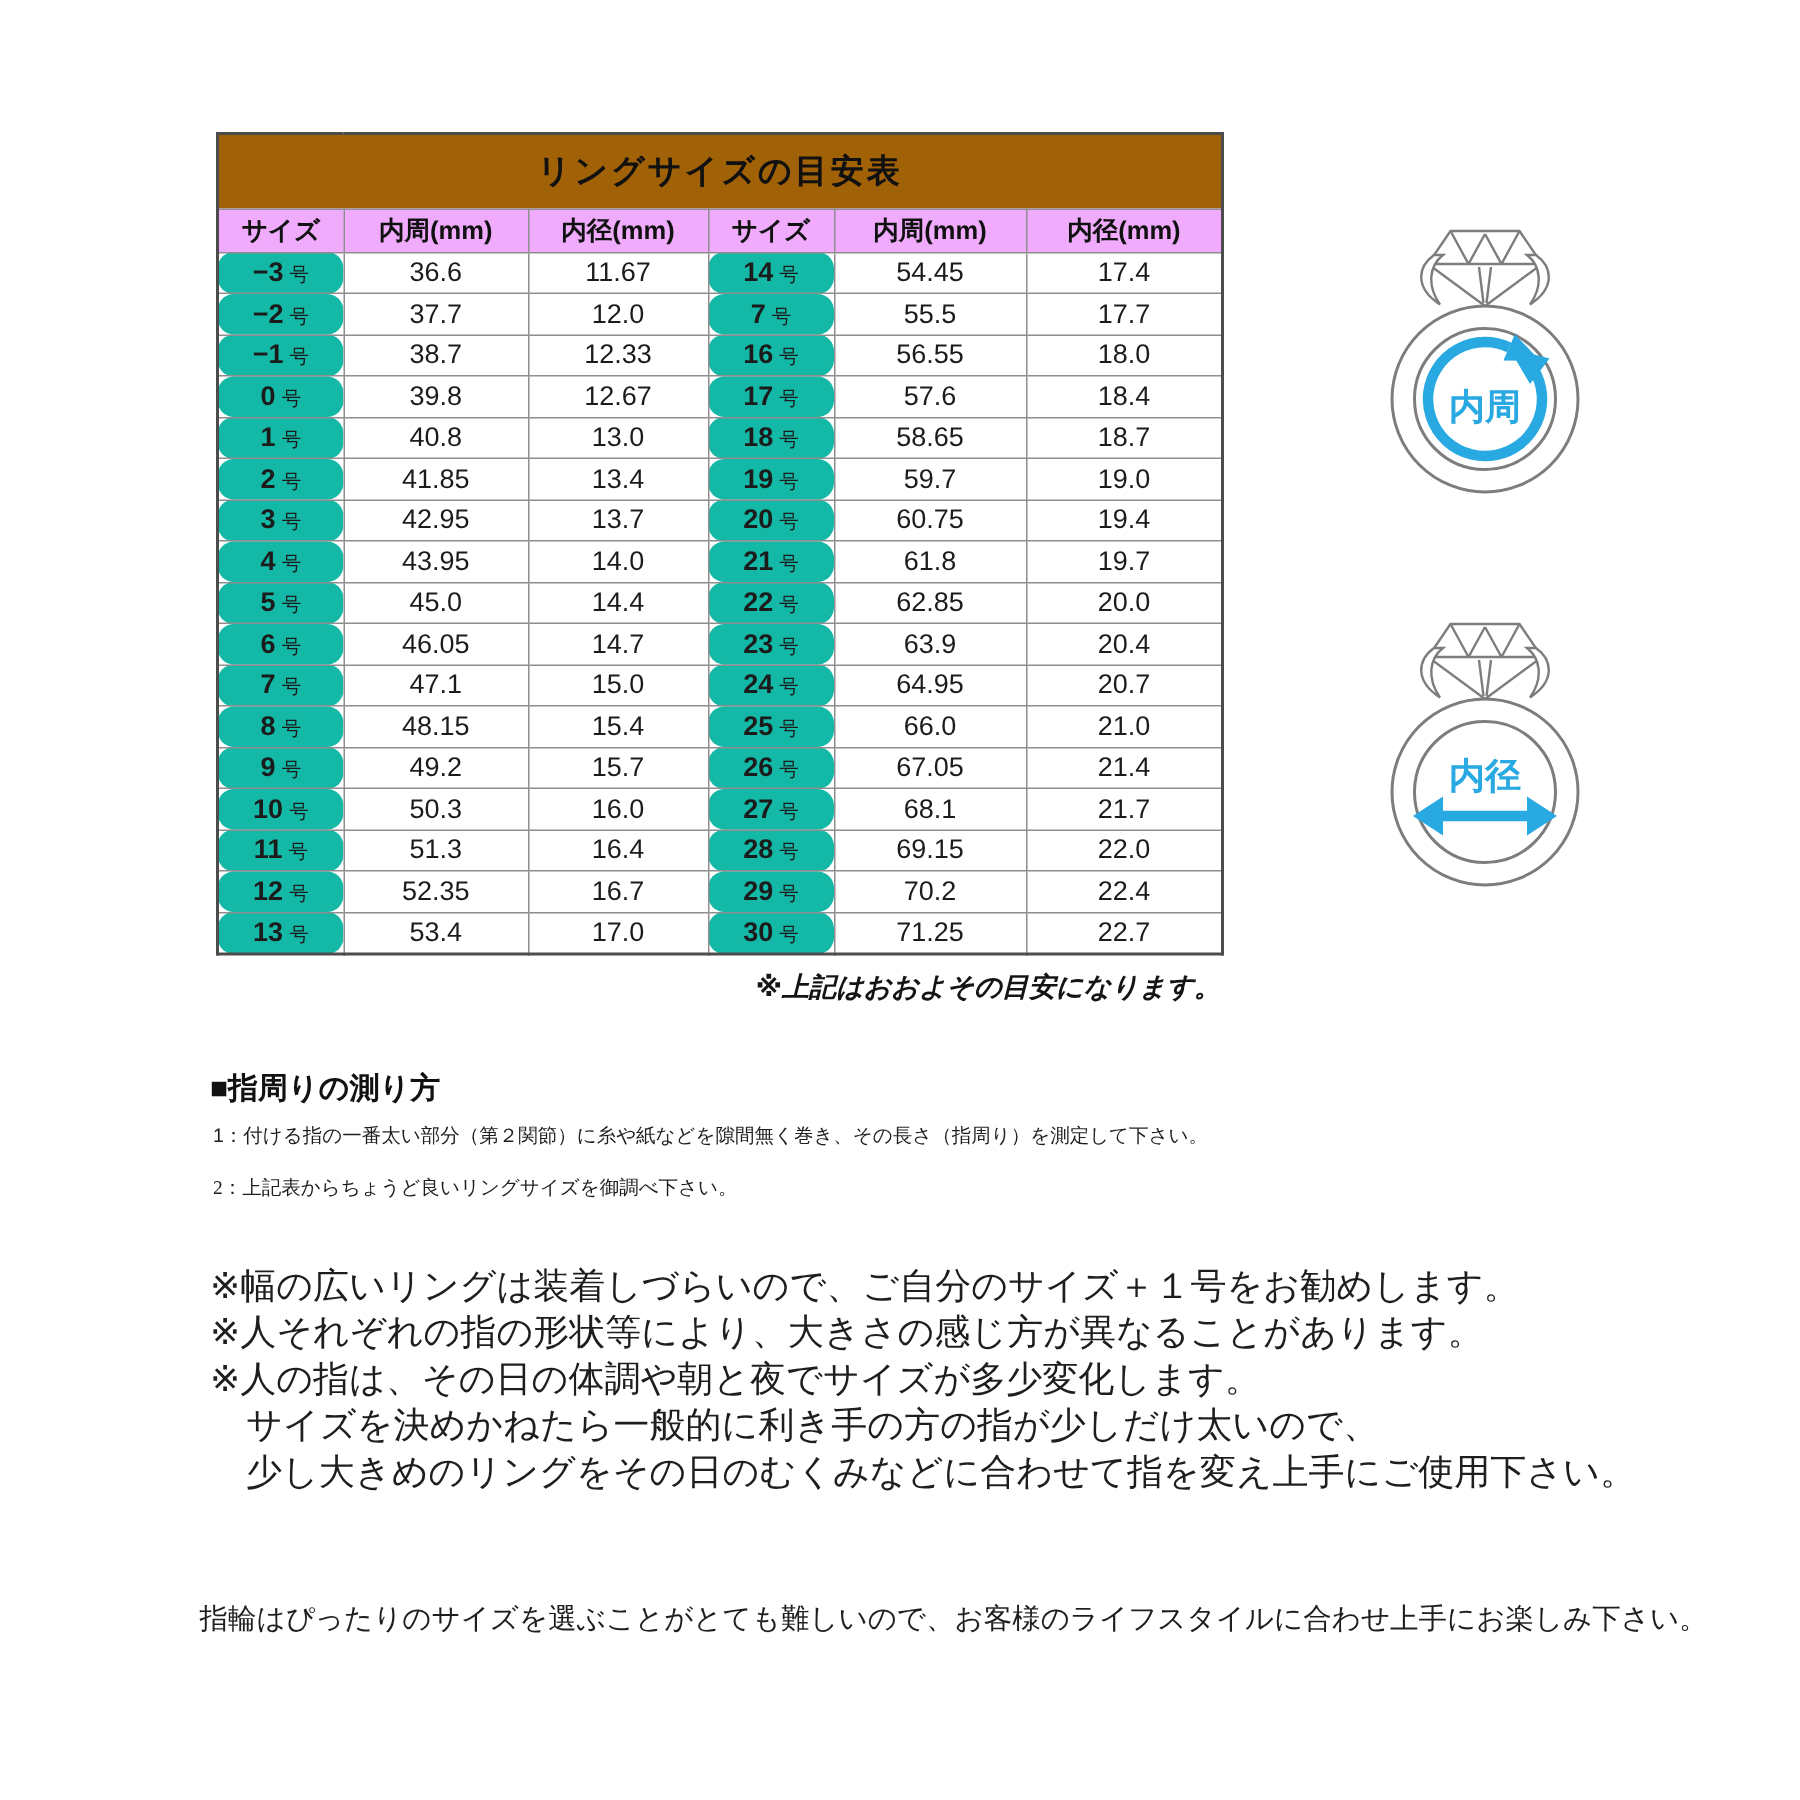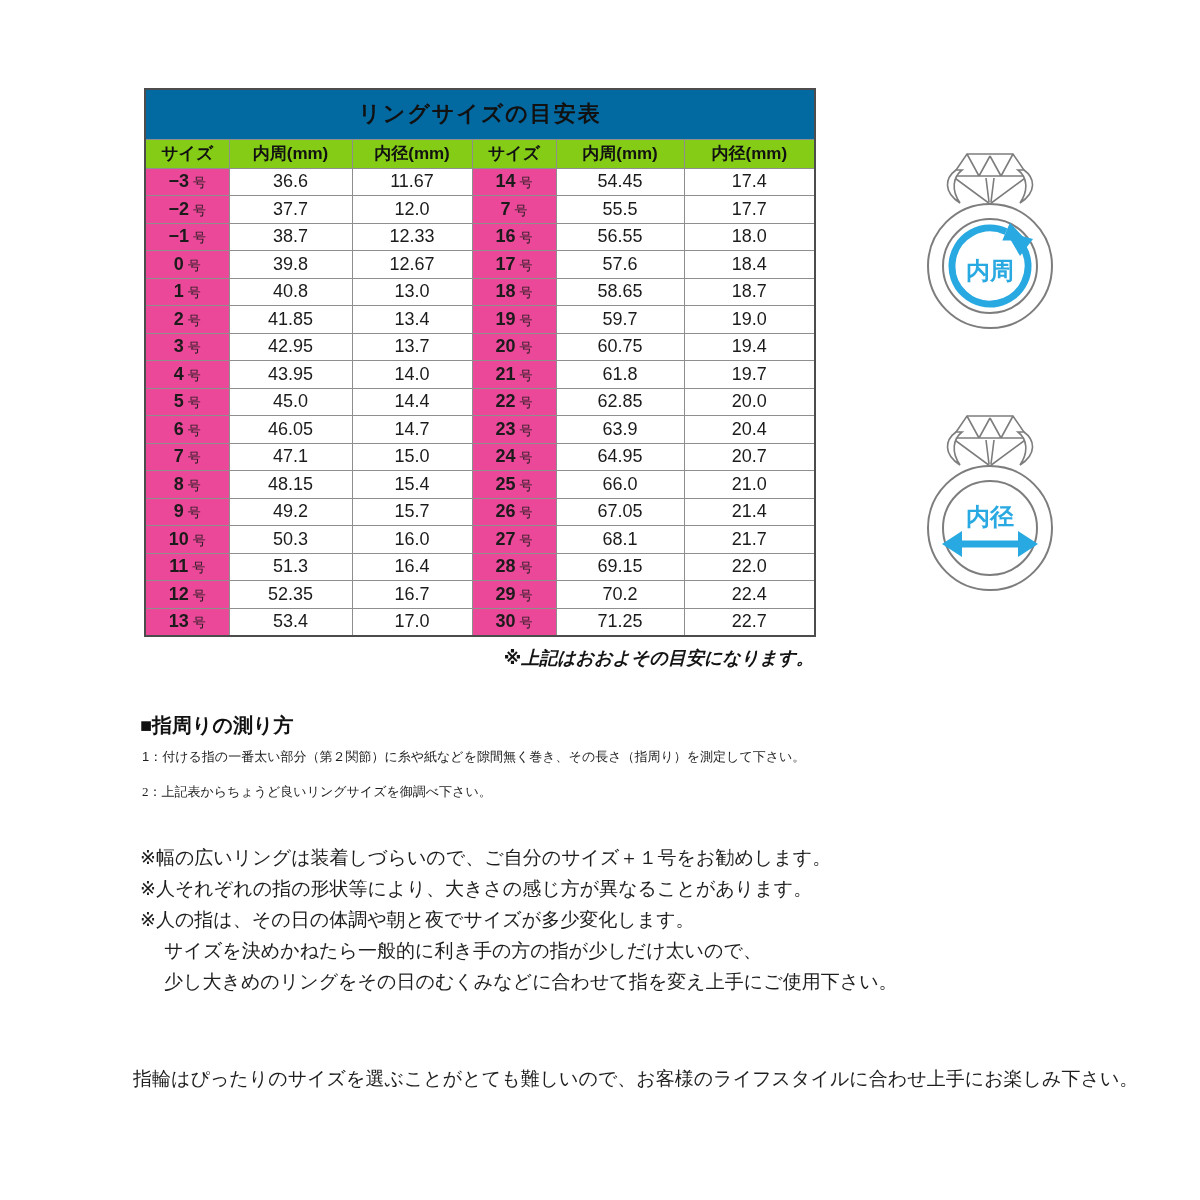--- a/index.html
+++ b/index.html
@@ -5,38 +5,38 @@
   * { margin:0; padding:0; box-sizing:border-box; }
   html,body { width:1200px; height:1200px; background:#ffffff;
     font-family:"Liberation Sans","DejaVu Sans",sans-serif; color:#1e1e1e; }
   .abs { position:absolute; }
 
   
   .table-wrap { left:144px; top:88px; width:670px; }
   table.size-table { border-collapse:collapse; table-layout:fixed; width:670px;
     border:2px solid #4c4c4c; }
   table.size-table th, table.size-table td { border:1px solid #8e8e8e; padding:0; text-align:center; vertical-align:middle; }
-  .title-cell { background:#0369a1; height:50px; font-size:22px; font-weight:bold; letter-spacing:2px; color:#111; }
-  .col-head { background:#84cc16; height:29px; font-size:17px; font-weight:bold; color:#111;margin-left:44px; }
+  .title-cell { background:#a16207; height:50px; font-size:22px; font-weight:bold; letter-spacing:2px; color:#111; }
+  .col-head { background:#f0abfc; height:29px; font-size:17px; font-weight:bold; color:#111;margin-left:44px; }
   tbody td { height:27.5px; font-size:18px; color:#1b1b1b; background:#ffffff; }
-  td.size { background:#ec4899; font-weight:bold; }
+  td.size { background:#14b8a6; font-weight:bold;border-radius:11px; }
   td.size .unit { font-size:13px; font-weight:normal; margin-left:4px; }
 
   .footnote { left:144px; top:646px; width:670px; text-align:right;
     font-size:18px; font-weight:600; color:#141414;font-style:italic; }
 
   
   .ring-svg { position:absolute; width:180px; height:205px; }
   .ring-svg text { font-family:"Liberation Sans","DejaVu Sans",sans-serif; font-weight:bold; font-size:24px; }
 
   
   .howto-heading { left:140px; top:712px; font-size:20px; font-weight:bold; color:#111; }
   .step { position:absolute; left:142px; font-size:13px; }
   .step1 { top:748px; } .step2 { top:783px;font-family:Liberation Serif, serif; }
-  .notes { left:140px; top:842px; font-size:19px; }
+  .notes { left:140px; top:842px; font-size:24px; }
   .notes .note-line { height:31px; line-height:31px; }
   .notes .indent { padding-left:24px; }
   .closing { left:133px; top:1066px; font-size:19px; }
 </style>
 </head>
 <body>
 
 <div class="abs table-wrap">
   <table class="size-table">
     <colgroup>

